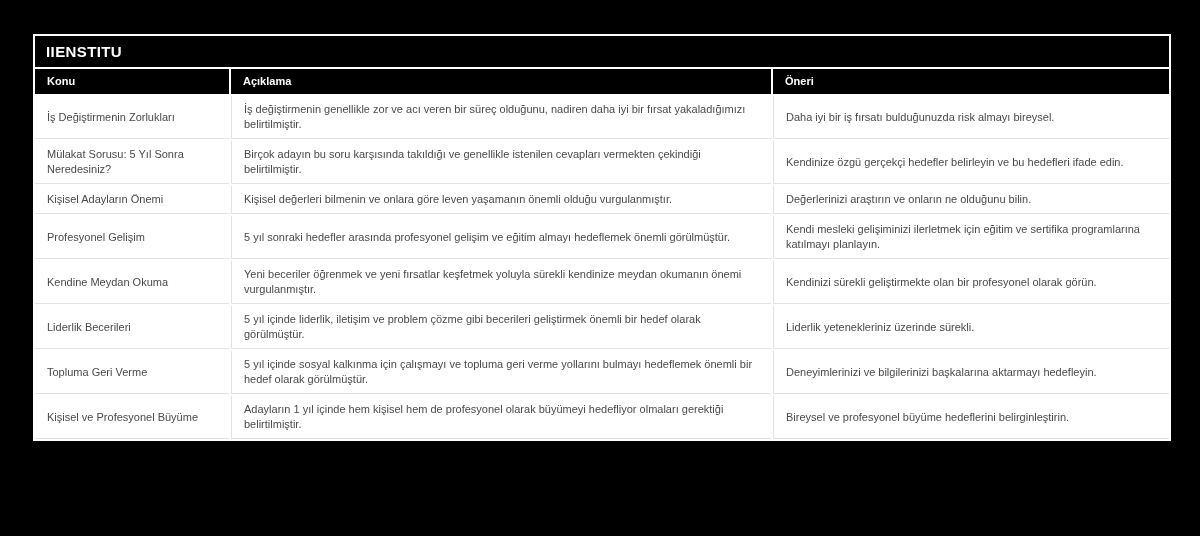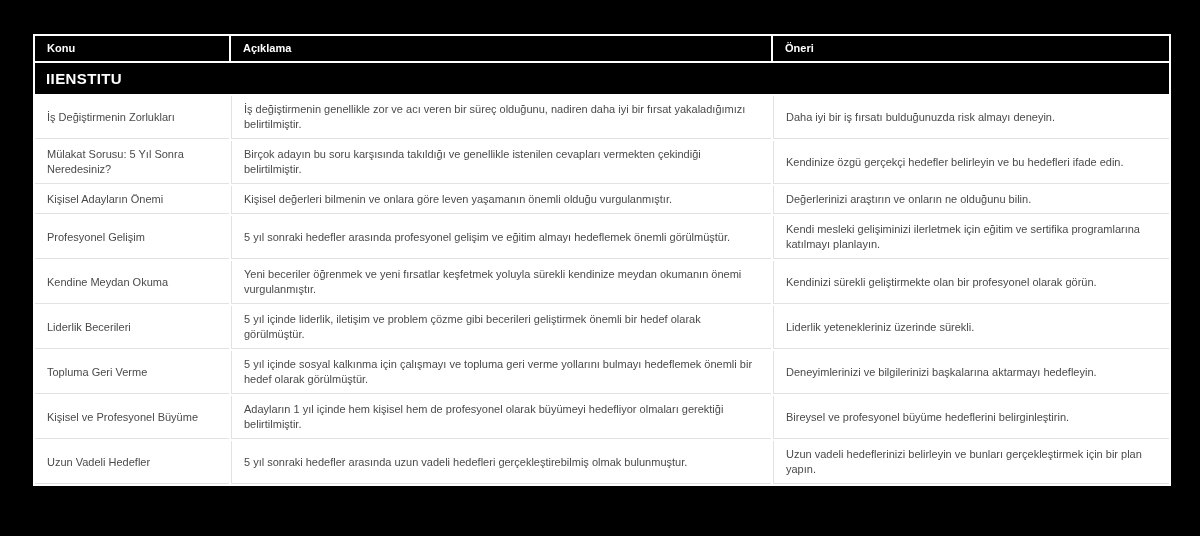--- a/index.html
+++ b/index.html
@@ -66,33 +66,33 @@
 
 <div class="table-wrap">
   <table>
     <colgroup>
       <col style="width:194px">
       <col style="width:540px">
       <col style="width:396px">
     </colgroup>
     <thead>
       <tr>
+        <th class="title-cell" colspan="3">IIENSTITU</th>
+      </tr>
+      <tr>
         <th class="col-head">Konu</th>
         <th class="col-head">Açıklama</th>
         <th class="col-head">Öneri</th>
-      </tr>
-      <tr>
-        <th class="title-cell" colspan="3">IIENSTITU</th>
       </tr>
     </thead>
     <tbody>
   <tr>
     <td class="konu">İş Değiştirmenin Zorlukları</td>
     <td class="aciklama">İş değiştirmenin genellikle zor ve acı veren bir süreç olduğunu, nadiren daha iyi bir fırsat yakaladığımızı belirtilmiştir.</td>
-    <td class="oneri">Daha iyi bir iş fırsatı bulduğunuzda risk almayı deneyin.</td>
+    <td class="oneri">Daha iyi bir iş fırsatı bulduğunuzda risk almayı bireysel.</td>
   </tr>
 
   <tr>
     <td class="konu">Mülakat Sorusu: 5 Yıl Sonra Neredesiniz?</td>
     <td class="aciklama">Birçok adayın bu soru karşısında takıldığı ve genellikle istenilen cevapları vermekten çekindiği belirtilmiştir.</td>
     <td class="oneri">Kendinize özgü gerçekçi hedefler belirleyin ve bu hedefleri ifade edin.</td>
   </tr>
 
   <tr>
     <td class="konu">Kişisel Adayların Önemi</td>
@@ -124,20 +124,15 @@
     <td class="aciklama">5 yıl içinde sosyal kalkınma için çalışmayı ve topluma geri verme yollarını bulmayı hedeflemek önemli bir hedef olarak görülmüştür.</td>
     <td class="oneri">Deneyimlerinizi ve bilgilerinizi başkalarına aktarmayı hedefleyin.</td>
   </tr>
 
   <tr>
     <td class="konu">Kişisel ve Profesyonel Büyüme</td>
     <td class="aciklama">Adayların 1 yıl içinde hem kişisel hem de profesyonel olarak büyümeyi hedefliyor olmaları gerektiği belirtilmiştir.</td>
     <td class="oneri">Bireysel ve profesyonel büyüme hedeflerini belirginleştirin.</td>
   </tr>
 
-  <tr>
-    <td class="konu">Uzun Vadeli Hedefler</td>
-    <td class="aciklama">5 yıl sonraki hedefler arasında uzun vadeli hedefleri gerçekleştirebilmiş olmak bulunmuştur.</td>
-    <td class="oneri">Uzun vadeli hedeflerinizi belirleyin ve bunları gerçekleştirmek için bir plan yapın.</td>
-  </tr>
 </tbody>
   </table>
 </div>
 
 </body></html>

